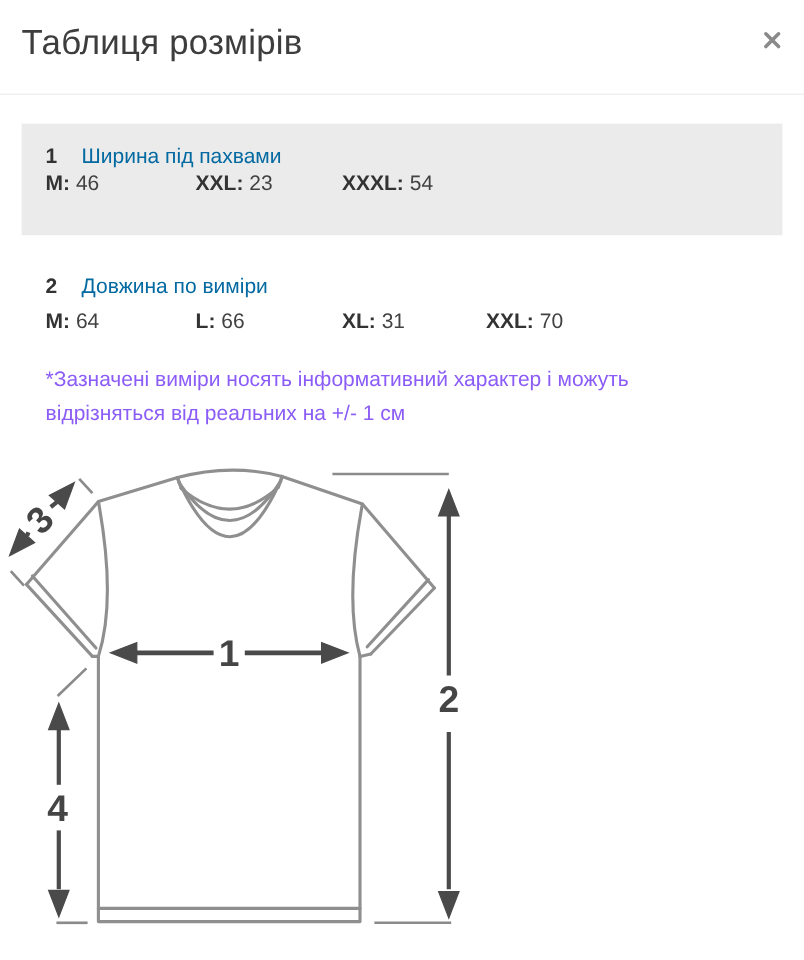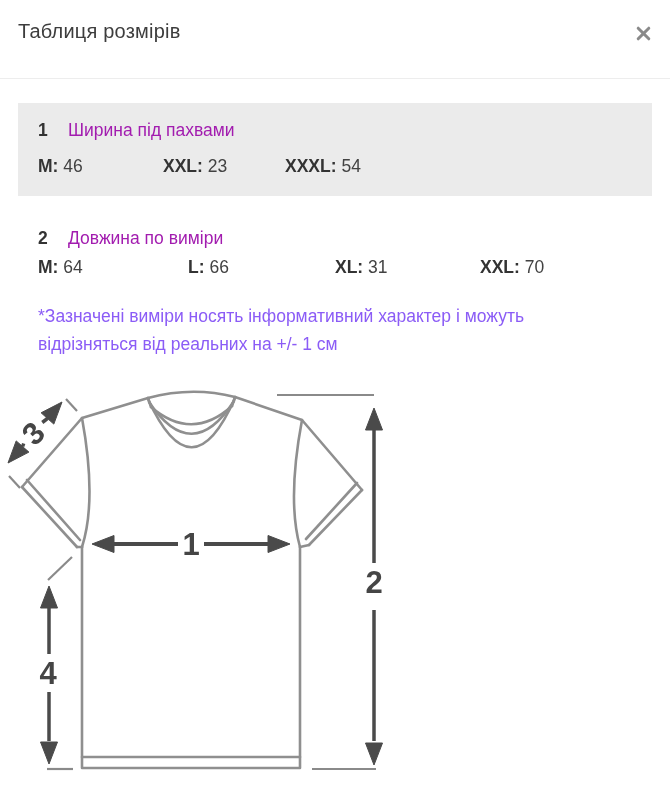--- a/index.html
+++ b/index.html
@@ -2,41 +2,41 @@
 <html><head>
 <meta charset="utf-8">
 <style>
   * { margin:0; padding:0; box-sizing:border-box; }
   html,body { background:#fff; }
   body { font-family:"Liberation Sans", sans-serif; color:#3b3b3b; }
   .modal { position:relative; width:670px; height:800px; background:#ffffff; overflow:hidden; }
 
   .dialog-title {
     position:absolute; left:18px; top:20px;
-    font-size:20px; font-weight:400; color:#3d3d3d; letter-spacing:.2px;
+    font-size:29px; font-weight:400; color:#3d3d3d; letter-spacing:.2px;
   }
   .close-btn {
     position:absolute; right:16px; top:22px; width:22px; height:22px;
     display:flex; align-items:center; justify-content:center;
     background:none; border:none; cursor:pointer; padding:0;
   }
   .divider { position:absolute; left:0; right:0; top:78px; height:1px; background:#ededed; }
 
   .meas-row { position:absolute; left:18px; right:18px; padding:17px 0 0 20px; }
   .meas-row.gray { top:103px; height:93px; background:#ebebeb; }
   .meas-row.plain { top:211px; height:85px; background:transparent; }
 
   .row-head { display:flex; font-size:17.5px; line-height:21px; }
   .row-num { font-weight:700; color:#333; width:30px; flex:0 0 30px; }
-  .row-label { font-weight:400; color:#a21caf; }
+  .row-label { font-weight:400; color:#0369a1; }
 
   .sizes { display:grid; grid-template-columns:125px 122px 120px 123px 1fr;
            font-size:17.5px; line-height:21px; }
-  .meas-row.gray  .sizes { margin-top:15px; }
-  .meas-row.plain .sizes { margin-top:8px;gap:25px; }
+  .meas-row.gray  .sizes { margin-top:1px; }
+  .meas-row.plain .sizes { margin-top:8px; }
   .size-cell b { font-weight:700; color:#333; }
   .size-cell span { color:#424242; }
 
   .note {
     position:absolute; left:38px; top:302px; width:540px;
     font-size:17.5px; line-height:28px; color:#8b5cf6;
   }
 
   .diagram { position:absolute; left:0; top:380px; }
   .arrow-num { font-family:"Liberation Sans", sans-serif; font-size:31px; font-weight:700; }

